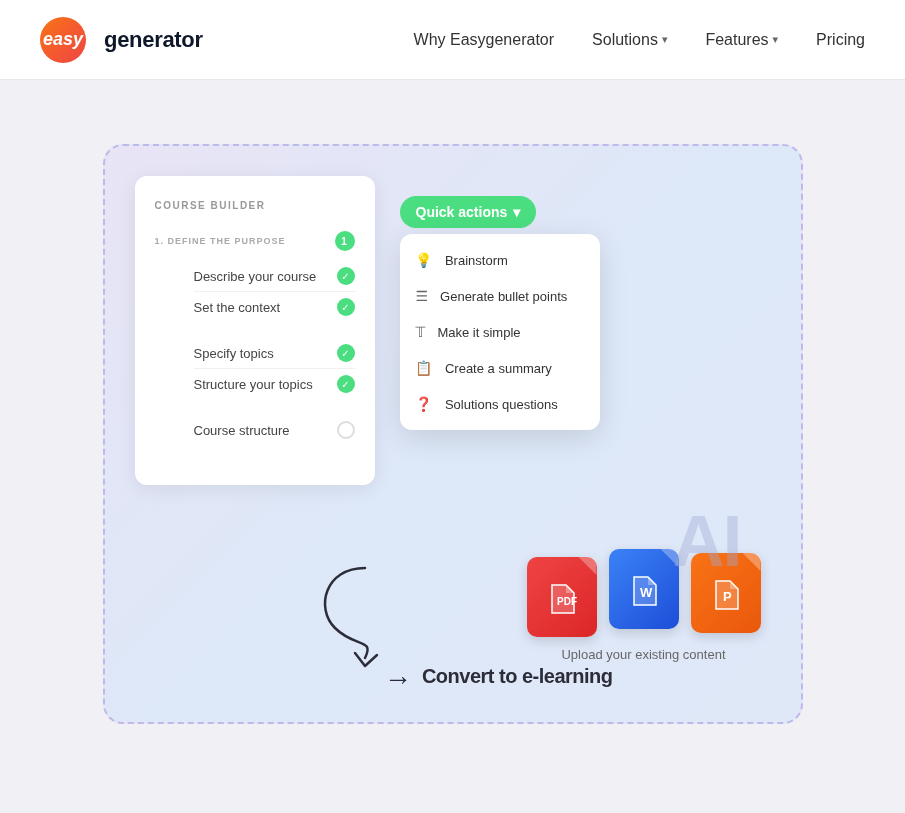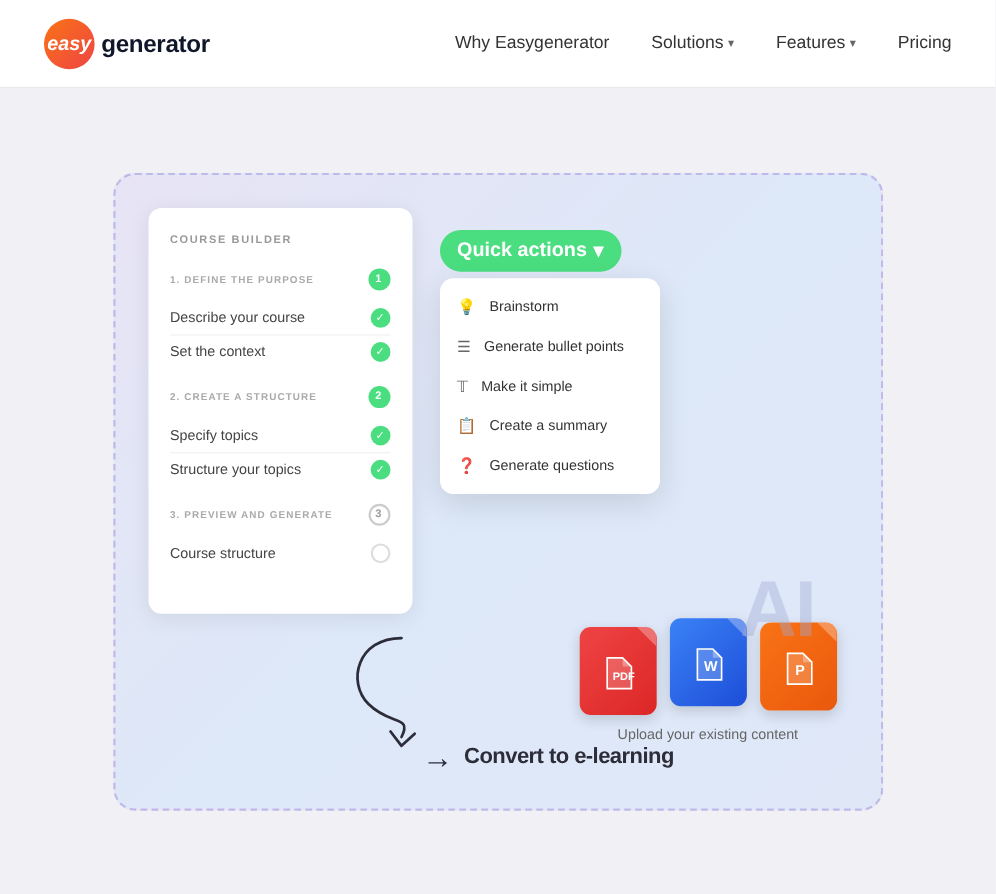--- a/index.html
+++ b/index.html
@@ -31,21 +31,21 @@
       height: 46px;
       border-radius: 50%;
       background: linear-gradient(135deg, #f97316 0%, #ef4444 100%);
       display: flex;
       align-items: center;
       justify-content: center;
       font-size: 18px;
       font-style: italic;
       font-weight: 700;
       color: white;
-      margin-right: 4px;
+      margin-right: 16px;
     }
     .logo-text {
       font-size: 22px;
       font-weight: 400;
       color: #0f172a;
       letter-spacing: -0.3px;
     }
     .logo-text span {
       font-weight: 700;
     }
@@ -66,21 +66,20 @@
     .nav-item .chevron {
       font-size: 11px;
       color: #666;
     }
 
     
     .main {
       background: #f0f0f5;
       min-height: 733px;
       display: flex;
-      align-items: center;
       justify-content: center;
       position: relative;
       padding: 64px;
     }
 
     
     .hero-container {
       width: 700px;
       height: 580px;
       background: linear-gradient(135deg, #e8e4f5 0%, #dde8f8 50%, #e0e8f8 100%);
@@ -141,20 +140,21 @@
       color: #999;
     }
     .step-item {
       display: flex;
       align-items: center;
       justify-content: space-between;
       padding: 6px 0;
       font-size: 13px;
       color: #444;
       border-bottom: 1px solid #f0f0f0;
+      margin-left: 39px;
     }
     .step-item:last-child {
       border-bottom: none;
     }
     .check-circle {
       width: 18px;
       height: 18px;
       border-radius: 50%;
       background: #4ade80;
       display: flex;
@@ -176,21 +176,21 @@
       top: 50px;
       left: 295px;
       z-index: 20;
     }
     .quick-actions-btn {
       background: #4ade80;
       color: white;
       border: none;
       border-radius: 20px;
       padding: 8px 16px;
-      font-size: 18px;
+      font-size: 14px;
       font-weight: 600;
       cursor: pointer;
       display: flex;
       align-items: center;
       gap: 6px;
     }
     .quick-actions-dropdown {
       background: white;
       border-radius: 12px;
       box-shadow: 0 8px 30px rgba(0,0,0,0.12);
@@ -334,43 +334,31 @@
           <span>Describe your course</span>
           <div class="check-circle">✓</div>
         </div>
         <div class="step-item">
           <span>Set the context</span>
           <div class="check-circle">✓</div>
         </div>
       </div>
 
       <div class="step-section">
-        <div class="step-header">
-          <span>2. CREATE A STRUCTURE</span>
-          <div class="step-number-badge">
-            <span>2</span>
-          </div>
-        </div>
         <div class="step-item">
           <span>Specify topics</span>
           <div class="check-circle">✓</div>
         </div>
         <div class="step-item">
           <span>Structure your topics</span>
           <div class="check-circle">✓</div>
         </div>
       </div>
 
       <div class="step-section">
-        <div class="step-header">
-          <span>3. PREVIEW AND GENERATE</span>
-          <div class="step-number-badge outline">
-            <span>3</span>
-          </div>
-        </div>
         <div class="step-item">
           <span>Course structure</span>
           <div class="empty-circle"></div>
         </div>
       </div>
     </div>
 
     <div class="quick-actions-wrap">
       <button class="quick-actions-btn">
         <span>Quick actions</span>
@@ -388,21 +376,21 @@
         <div class="dropdown-item">
           <span class="dropdown-icon">𝕋</span>
           <span>Make it simple</span>
         </div>
         <div class="dropdown-item">
           <span class="dropdown-icon">📋</span>
           <span>Create a summary</span>
         </div>
         <div class="dropdown-item">
           <span class="dropdown-icon">❓</span>
-          <span>Generate questions</span>
+          <span>Solutions questions</span>
         </div>
       </div>
     </div>
 
     <div class="ai-text">AI</div>
 
     <div class="file-icons-section">
       <div class="file-icons-row">
         <div class="file-icon pdf">
           <div class="file-icon-dog-ear"></div>

